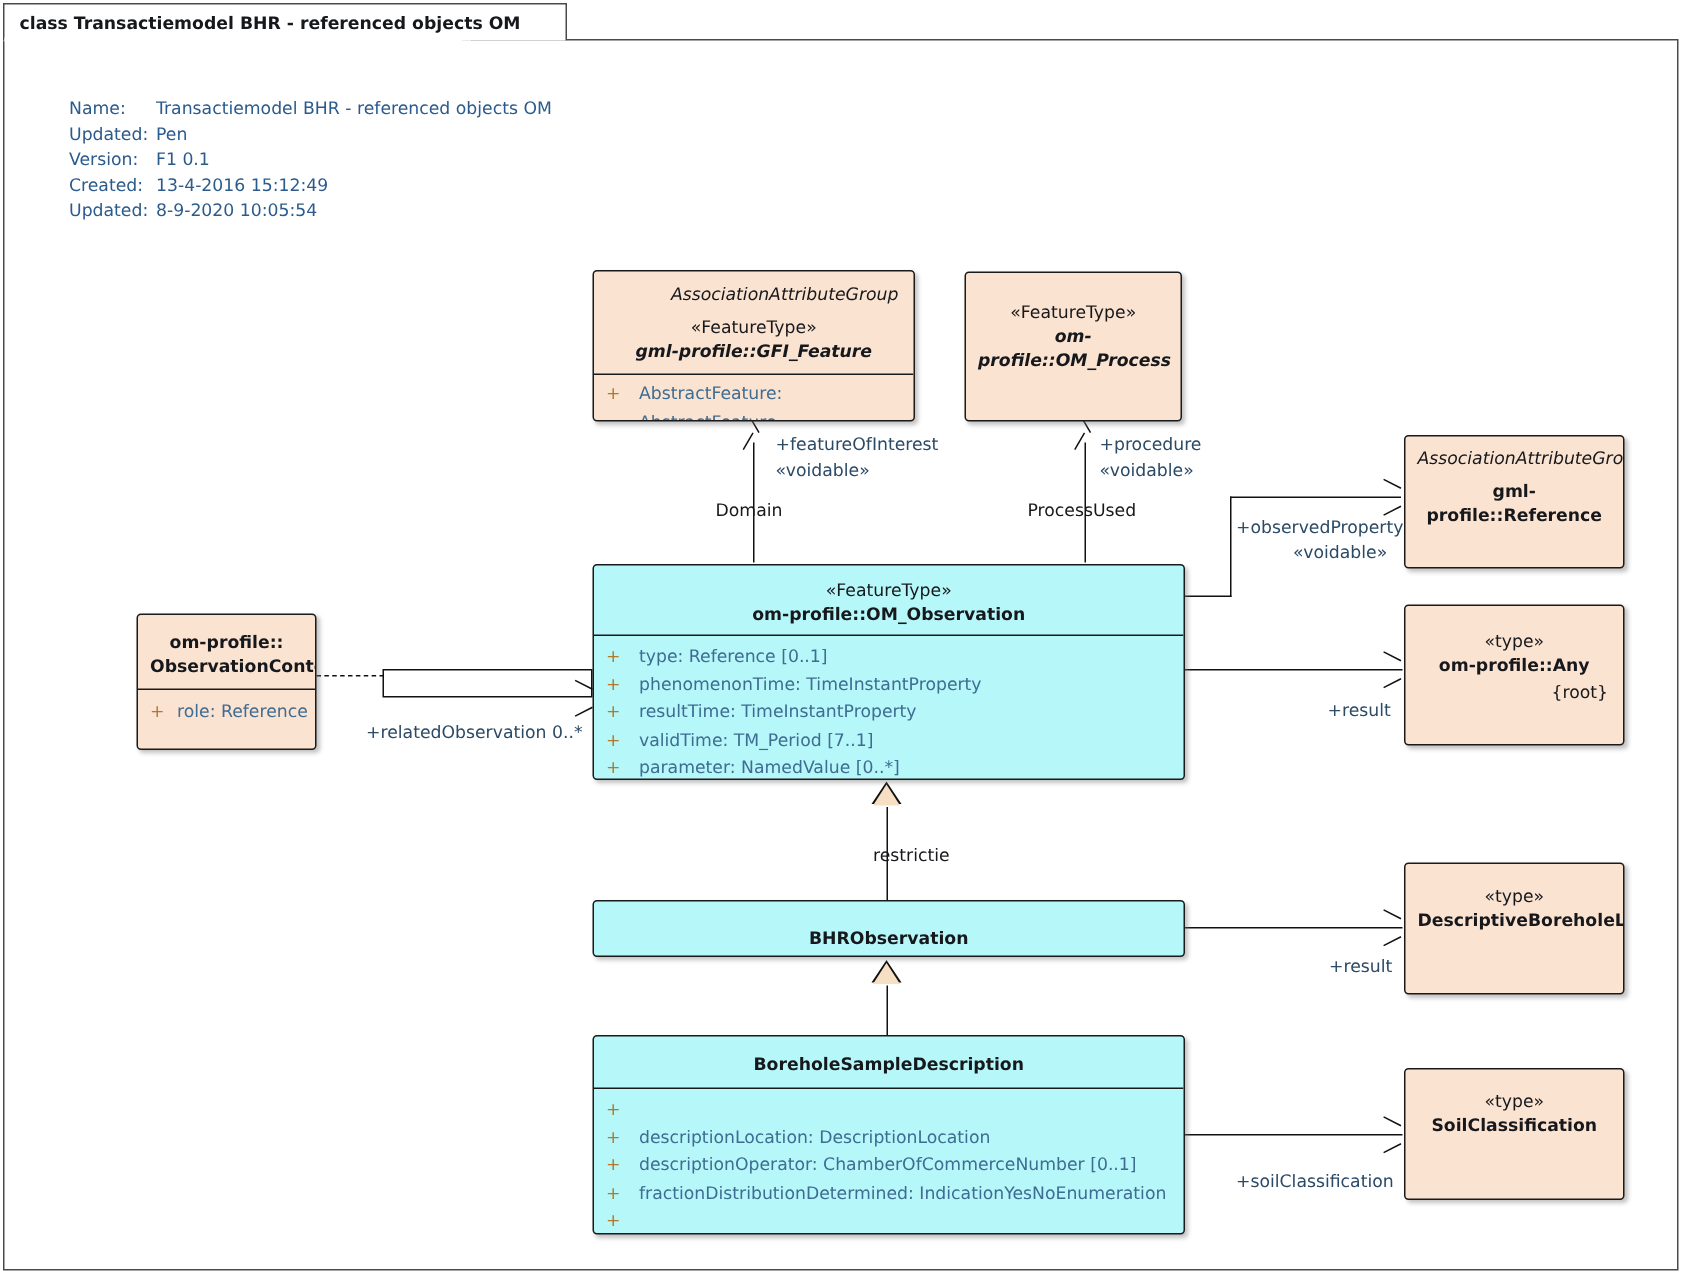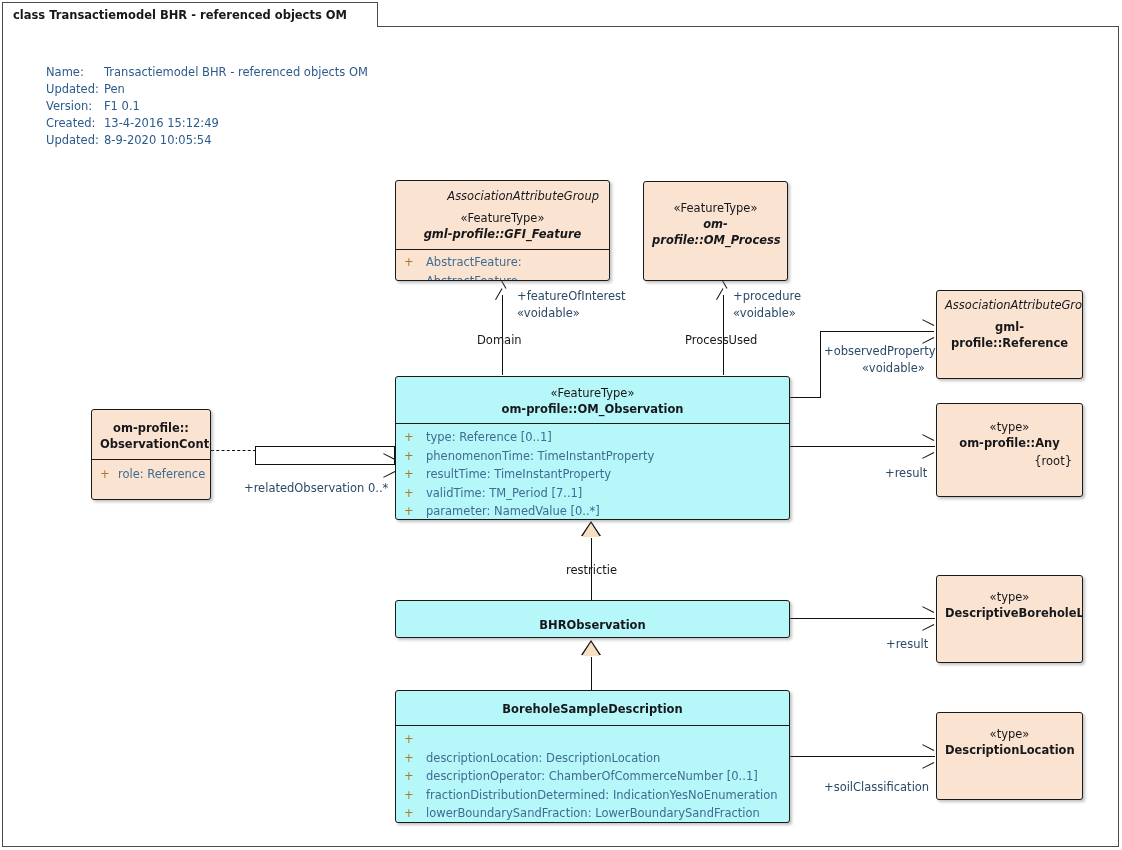--- a/index.html
+++ b/index.html
@@ -262,21 +262,21 @@
 
   <div class="dash" style="left:211px; top:450px; width:45px;"></div>
   <div class="rectlink" style="left:255px; top:446px; width:140px; height:19px;"></div>
   <div class="ah" style="left:382px; top:459px; transform:rotate(27deg);"></div>
   <div class="ah" style="left:382px; top:471px; transform:rotate(-27deg);"></div>
   <div class="lbl" style="left:244px; top:481px;">+relatedObservation 0..*</div>
 
   <div class="ln v" style="left:591px; top:538px; height:63px;"></div>
   <div class="tri-edge" style="left:581px; top:521px;"></div>
   <div class="tri-fill" style="left:582px; top:523px;"></div>
-  <div class="lbl dark" style="left:566px; top:563px;">restrictie</div>
+  <div class="lbl dark" style="left:582px; top:563px;">restrictie</div>
 
   <div class="ln v" style="left:591px; top:657px; height:34px;"></div>
   <div class="tri-edge" style="left:581px; top:640px;"></div>
   <div class="tri-fill" style="left:582px; top:642px;"></div>
 
   <div class="ln h" style="left:790px; top:618px; width:145px;"></div>
   <div class="ah" style="left:921px; top:612px; transform:rotate(27deg);"></div>
   <div class="ah" style="left:921px; top:624px; transform:rotate(-27deg);"></div>
   <div class="lbl" style="left:886px; top:637px;">+result</div>
 
@@ -395,25 +395,24 @@
       <div class="attr">
         <span class="vis">+</span>
         <span class="txt">descriptionOperator: ChamberOfCommerceNumber [0..1]</span>
       </div>
       <div class="attr">
         <span class="vis">+</span>
         <span class="txt">fractionDistributionDetermined: IndicationYesNoEnumeration</span>
       </div>
       <div class="attr">
         <span class="vis">+</span>
-        <span class="txt">lowerBoundarySandFraction: LowerBoundarySandFraction</span>
       </div>
     </div>
   </div>
 
   <div class="cls peach" style="left:936px; top:712px; width:147px; height:88px;">
     <div class="cls-head" style="padding-top:13px;">
       <span class="stereo">«type»</span>
-      <span class="nm">DescriptionLocation</span>
+      <span class="nm">SoilClassification</span>
     </div>
   </div>
 
 </div>
 
 </body></html>

